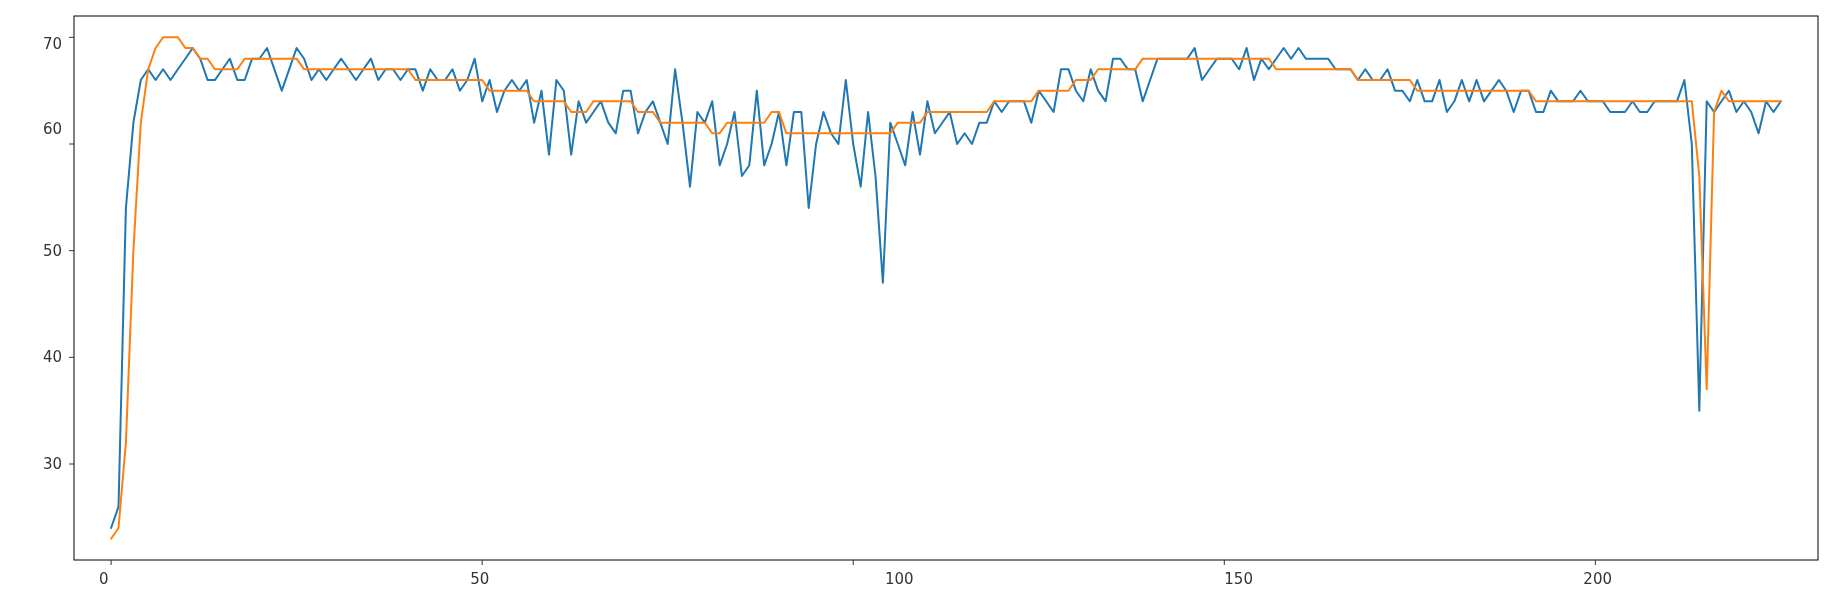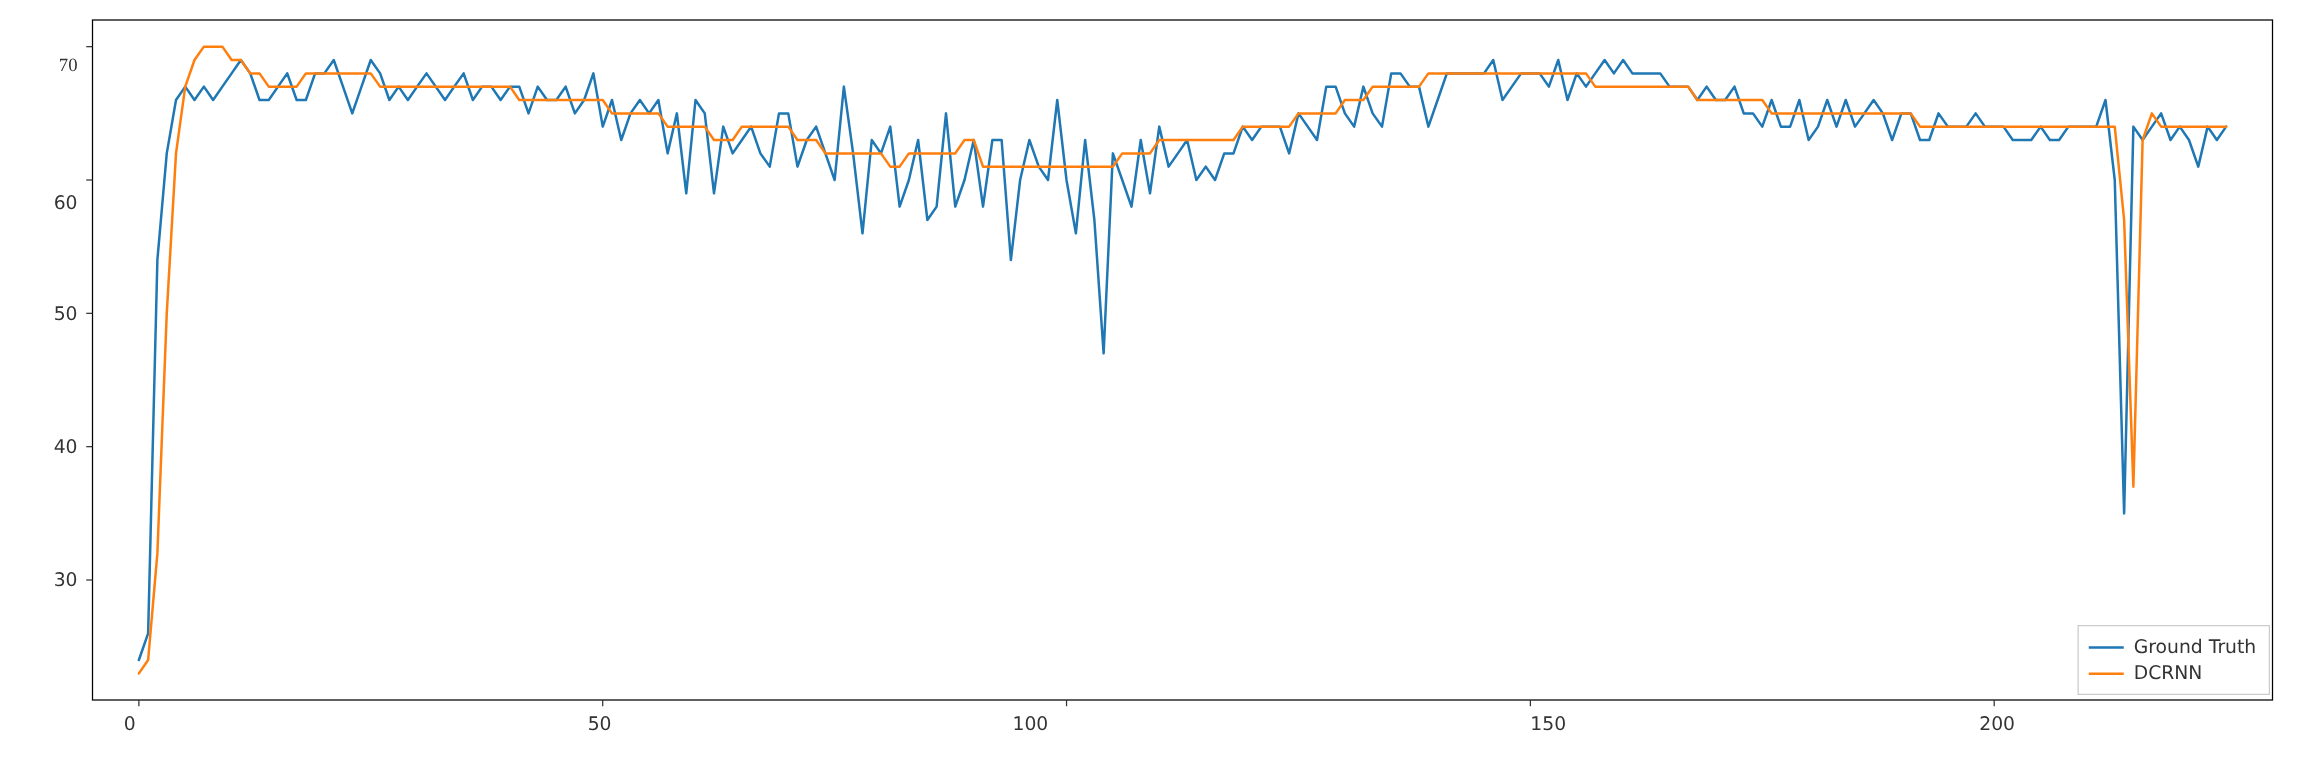--- a/index.html
+++ b/index.html
@@ -63,37 +63,27 @@
         <line x1="74" x2="69" y1="464" y2="464" stroke="#333333" stroke-width="1"></line>
         <line x1="74" x2="69" y1="357.3333333333333" y2="357.3333333333333" stroke="#333333" stroke-width="1"></line>
         <line x1="74" x2="69" y1="250.66666666666669" y2="250.66666666666669" stroke="#333333" stroke-width="1"></line>
         <line x1="74" x2="69" y1="144" y2="144" stroke="#333333" stroke-width="1"></line>
         <line x1="74" x2="69" y1="37.33333333333337" y2="37.33333333333337" stroke="#333333" stroke-width="1"></line>
         <path d="M 111.1 528.0 L 118.5 506.7 L 125.9 208.0 L 133.4 122.7 L 140.8 80.0 L 148.2 69.3 L 155.6 80.0 L 163.1 69.3 L 170.5 80.0 L 177.9 69.3 L 185.3 58.7 L 192.7 48.0 L 200.2 58.7 L 207.6 80.0 L 215.0 80.0 L 222.4 69.3 L 229.8 58.7 L 237.3 80.0 L 244.7 80.0 L 252.1 58.7 L 259.5 58.7 L 267.0 48.0 L 274.4 69.3 L 281.8 90.7 L 289.2 69.3 L 296.6 48.0 L 304.1 58.7 L 311.5 80.0 L 318.9 69.3 L 326.3 80.0 L 333.7 69.3 L 341.2 58.7 L 348.6 69.3 L 356.0 80.0 L 363.4 69.3 L 370.9 58.7 L 378.3 80.0 L 385.7 69.3 L 393.1 69.3 L 400.5 80.0 L 408.0 69.3 L 415.4 69.3 L 422.8 90.7 L 430.2 69.3 L 437.6 80.0 L 445.1 80.0 L 452.5 69.3 L 459.9 90.7 L 467.3 80.0 L 474.7 58.7 L 482.2 101.3 L 489.6 80.0 L 497.0 112.0 L 504.4 90.7 L 511.9 80.0 L 519.3 90.7 L 526.7 80.0 L 534.1 122.7 L 541.5 90.7 L 549.0 154.7 L 556.4 80.0 L 563.8 90.7 L 571.2 154.7 L 578.6 101.3 L 586.1 122.7 L 593.5 112.0 L 600.9 101.3 L 608.3 122.7 L 615.8 133.3 L 623.2 90.7 L 630.6 90.7 L 638.0 133.3 L 645.4 112.0 L 652.9 101.3 L 660.3 122.7 L 667.7 144.0 L 675.1 69.3 L 682.5 122.7 L 690.0 186.7 L 697.4 112.0 L 704.8 122.7 L 712.2 101.3 L 719.7 165.3 L 727.1 144.0 L 734.5 112.0 L 741.9 176.0 L 749.3 165.3 L 756.8 90.7 L 764.2 165.3 L 771.6 144.0 L 779.0 112.0 L 786.4 165.3 L 793.9 112.0 L 801.3 112.0 L 808.7 208.0 L 816.1 144.0 L 823.5 112.0 L 831.0 133.3 L 838.4 144.0 L 845.8 80.0 L 853.2 144.0 L 860.7 186.7 L 868.1 112.0 L 875.5 176.0 L 882.9 282.7 L 890.3 122.7 L 897.8 144.0 L 905.2 165.3 L 912.6 112.0 L 920.0 154.7 L 927.4 101.3 L 934.9 133.3 L 942.3 122.7 L 949.7 112.0 L 957.1 144.0 L 964.6 133.3 L 972.0 144.0 L 979.4 122.7 L 986.8 122.7 L 994.2 101.3 L 1001.7 112.0 L 1009.1 101.3 L 1016.5 101.3 L 1023.9 101.3 L 1031.3 122.7 L 1038.8 90.7 L 1046.2 101.3 L 1053.6 112.0 L 1061.0 69.3 L 1068.5 69.3 L 1075.9 90.7 L 1083.3 101.3 L 1090.7 69.3 L 1098.1 90.7 L 1105.6 101.3 L 1113.0 58.7 L 1120.4 58.7 L 1127.8 69.3 L 1135.2 69.3 L 1142.7 101.3 L 1150.1 80.0 L 1157.5 58.7 L 1164.9 58.7 L 1172.3 58.7 L 1179.8 58.7 L 1187.2 58.7 L 1194.6 48.0 L 1202.0 80.0 L 1209.5 69.3 L 1216.9 58.7 L 1224.3 58.7 L 1231.7 58.7 L 1239.1 69.3 L 1246.6 48.0 L 1254.0 80.0 L 1261.4 58.7 L 1268.8 69.3 L 1276.2 58.7 L 1283.7 48.0 L 1291.1 58.7 L 1298.5 48.0 L 1305.9 58.7 L 1313.4 58.7 L 1320.8 58.7 L 1328.2 58.7 L 1335.6 69.3 L 1343.0 69.3 L 1350.5 69.3 L 1357.9 80.0 L 1365.3 69.3 L 1372.7 80.0 L 1380.1 80.0 L 1387.6 69.3 L 1395.0 90.7 L 1402.4 90.7 L 1409.8 101.3 L 1417.3 80.0 L 1424.7 101.3 L 1432.1 101.3 L 1439.5 80.0 L 1446.9 112.0 L 1454.4 101.3 L 1461.8 80.0 L 1469.2 101.3 L 1476.6 80.0 L 1484.0 101.3 L 1491.5 90.7 L 1498.9 80.0 L 1506.3 90.7 L 1513.7 112.0 L 1521.1 90.7 L 1528.6 90.7 L 1536.0 112.0 L 1543.4 112.0 L 1550.8 90.7 L 1558.3 101.3 L 1565.7 101.3 L 1573.1 101.3 L 1580.5 90.7 L 1587.9 101.3 L 1595.4 101.3 L 1602.8 101.3 L 1610.2 112.0 L 1617.6 112.0 L 1625.0 112.0 L 1632.5 101.3 L 1639.9 112.0 L 1647.3 112.0 L 1654.7 101.3 L 1662.2 101.3 L 1669.6 101.3 L 1677.0 101.3 L 1684.4 80.0 L 1691.8 144.0 L 1699.3 410.7 L 1706.7 101.3 L 1714.1 112.0 L 1721.5 101.3 L 1728.9 90.7 L 1736.4 112.0 L 1743.8 101.3 L 1751.2 112.0 L 1758.6 133.3 L 1766.1 101.3 L 1773.5 112.0 L 1780.9 101.3" fill="none" stroke="#1f77b4" stroke-width="2" stroke-linejoin="round" stroke-linecap="round"></path>
         <path d="M 111.1 538.7 L 118.5 528.0 L 125.9 442.7 L 133.4 250.7 L 140.8 122.7 L 148.2 69.3 L 155.6 48.0 L 163.1 37.3 L 170.5 37.3 L 177.9 37.3 L 185.3 48.0 L 192.7 48.0 L 200.2 58.7 L 207.6 58.7 L 215.0 69.3 L 222.4 69.3 L 229.8 69.3 L 237.3 69.3 L 244.7 58.7 L 252.1 58.7 L 259.5 58.7 L 267.0 58.7 L 274.4 58.7 L 281.8 58.7 L 289.2 58.7 L 296.6 58.7 L 304.1 69.3 L 311.5 69.3 L 318.9 69.3 L 326.3 69.3 L 333.7 69.3 L 341.2 69.3 L 348.6 69.3 L 356.0 69.3 L 363.4 69.3 L 370.9 69.3 L 378.3 69.3 L 385.7 69.3 L 393.1 69.3 L 400.5 69.3 L 408.0 69.3 L 415.4 80.0 L 422.8 80.0 L 430.2 80.0 L 437.6 80.0 L 445.1 80.0 L 452.5 80.0 L 459.9 80.0 L 467.3 80.0 L 474.7 80.0 L 482.2 80.0 L 489.6 90.7 L 497.0 90.7 L 504.4 90.7 L 511.9 90.7 L 519.3 90.7 L 526.7 90.7 L 534.1 101.3 L 541.5 101.3 L 549.0 101.3 L 556.4 101.3 L 563.8 101.3 L 571.2 112.0 L 578.6 112.0 L 586.1 112.0 L 593.5 101.3 L 600.9 101.3 L 608.3 101.3 L 615.8 101.3 L 623.2 101.3 L 630.6 101.3 L 638.0 112.0 L 645.4 112.0 L 652.9 112.0 L 660.3 122.7 L 667.7 122.7 L 675.1 122.7 L 682.5 122.7 L 690.0 122.7 L 697.4 122.7 L 704.8 122.7 L 712.2 133.3 L 719.7 133.3 L 727.1 122.7 L 734.5 122.7 L 741.9 122.7 L 749.3 122.7 L 756.8 122.7 L 764.2 122.7 L 771.6 112.0 L 779.0 112.0 L 786.4 133.3 L 793.9 133.3 L 801.3 133.3 L 808.7 133.3 L 816.1 133.3 L 823.5 133.3 L 831.0 133.3 L 838.4 133.3 L 845.8 133.3 L 853.2 133.3 L 860.7 133.3 L 868.1 133.3 L 875.5 133.3 L 882.9 133.3 L 890.3 133.3 L 897.8 122.7 L 905.2 122.7 L 912.6 122.7 L 920.0 122.7 L 927.4 112.0 L 934.9 112.0 L 942.3 112.0 L 949.7 112.0 L 957.1 112.0 L 964.6 112.0 L 972.0 112.0 L 979.4 112.0 L 986.8 112.0 L 994.2 101.3 L 1001.7 101.3 L 1009.1 101.3 L 1016.5 101.3 L 1023.9 101.3 L 1031.3 101.3 L 1038.8 90.7 L 1046.2 90.7 L 1053.6 90.7 L 1061.0 90.7 L 1068.5 90.7 L 1075.9 80.0 L 1083.3 80.0 L 1090.7 80.0 L 1098.1 69.3 L 1105.6 69.3 L 1113.0 69.3 L 1120.4 69.3 L 1127.8 69.3 L 1135.2 69.3 L 1142.7 58.7 L 1150.1 58.7 L 1157.5 58.7 L 1164.9 58.7 L 1172.3 58.7 L 1179.8 58.7 L 1187.2 58.7 L 1194.6 58.7 L 1202.0 58.7 L 1209.5 58.7 L 1216.9 58.7 L 1224.3 58.7 L 1231.7 58.7 L 1239.1 58.7 L 1246.6 58.7 L 1254.0 58.7 L 1261.4 58.7 L 1268.8 58.7 L 1276.2 69.3 L 1283.7 69.3 L 1291.1 69.3 L 1298.5 69.3 L 1305.9 69.3 L 1313.4 69.3 L 1320.8 69.3 L 1328.2 69.3 L 1335.6 69.3 L 1343.0 69.3 L 1350.5 69.3 L 1357.9 80.0 L 1365.3 80.0 L 1372.7 80.0 L 1380.1 80.0 L 1387.6 80.0 L 1395.0 80.0 L 1402.4 80.0 L 1409.8 80.0 L 1417.3 90.7 L 1424.7 90.7 L 1432.1 90.7 L 1439.5 90.7 L 1446.9 90.7 L 1454.4 90.7 L 1461.8 90.7 L 1469.2 90.7 L 1476.6 90.7 L 1484.0 90.7 L 1491.5 90.7 L 1498.9 90.7 L 1506.3 90.7 L 1513.7 90.7 L 1521.1 90.7 L 1528.6 90.7 L 1536.0 101.3 L 1543.4 101.3 L 1550.8 101.3 L 1558.3 101.3 L 1565.7 101.3 L 1573.1 101.3 L 1580.5 101.3 L 1587.9 101.3 L 1595.4 101.3 L 1602.8 101.3 L 1610.2 101.3 L 1617.6 101.3 L 1625.0 101.3 L 1632.5 101.3 L 1639.9 101.3 L 1647.3 101.3 L 1654.7 101.3 L 1662.2 101.3 L 1669.6 101.3 L 1677.0 101.3 L 1684.4 101.3 L 1691.8 101.3 L 1699.3 176.0 L 1706.7 389.3 L 1714.1 112.0 L 1721.5 90.7 L 1728.9 101.3 L 1736.4 101.3 L 1743.8 101.3 L 1751.2 101.3 L 1758.6 101.3 L 1766.1 101.3 L 1773.5 101.3 L 1780.9 101.3" fill="none" stroke="#ff7f0e" stroke-width="2" stroke-linejoin="round" stroke-linecap="round"></path>
       </g>
   </svg>
 
-  <div class="legend">
-    <div class="legend-row">
-      <span class="legend-swatch" id="sw0" style="border-top-color: rgb(31, 119, 180);"></span>
-      <span>Ground Truth</span>
-    </div>
-    <div class="legend-row">
-      <span class="legend-swatch" id="sw1" style="border-top-color: rgb(255, 127, 14);"></span>
-      <span>DCRNN</span>
-    </div>
-  </div>
 
   <div id="tick-labels">
       <div class="tick-label" style="left: 99.1064px; top: 570px;">0</div>
       <div class="tick-label" style="left: 470.17px; top: 570px;">50</div>
-      <div class="tick-label" style="left: 810px; top: 570px;">100</div>
+      <div class="tick-label" style="left: 885px; top: 570px;">100</div>
       <div class="tick-label" style="left: 1212.3px; top: 570px; margin-left: 12px;">150</div>
       <div class="tick-label" style="left: 1583.36px; top: 570px;">200</div>
       <div class="tick-label" style="right: 1782px; left: auto; top: 455px; text-align: left;">30</div>
       <div class="tick-label" style="right: 1782px; left: auto; top: 348.333px; text-align: center;">40</div>
       <div class="tick-label" style="right: 1782px; left: auto; top: 241.667px; text-align: right;">50</div>
-      <div class="tick-label" style="right: 1782px; left: auto; top: 153px; text-align: right; margin-left: 18px;">60</div>
-      <div class="tick-label" style="right: 1782px; left: auto; top: 45px; text-align: left; font-family: Liberation Serif, serif;">70</div>
+      <div class="tick-label" style="right: 1782px; left: auto; top: 120px; text-align: right; margin-left: 18px;">60</div>
+      <div class="tick-label" style="right: 1782px; left: auto; top: 35px; text-align: left;">70</div>
     </div>
 
 </div>
 
 </body></html>

